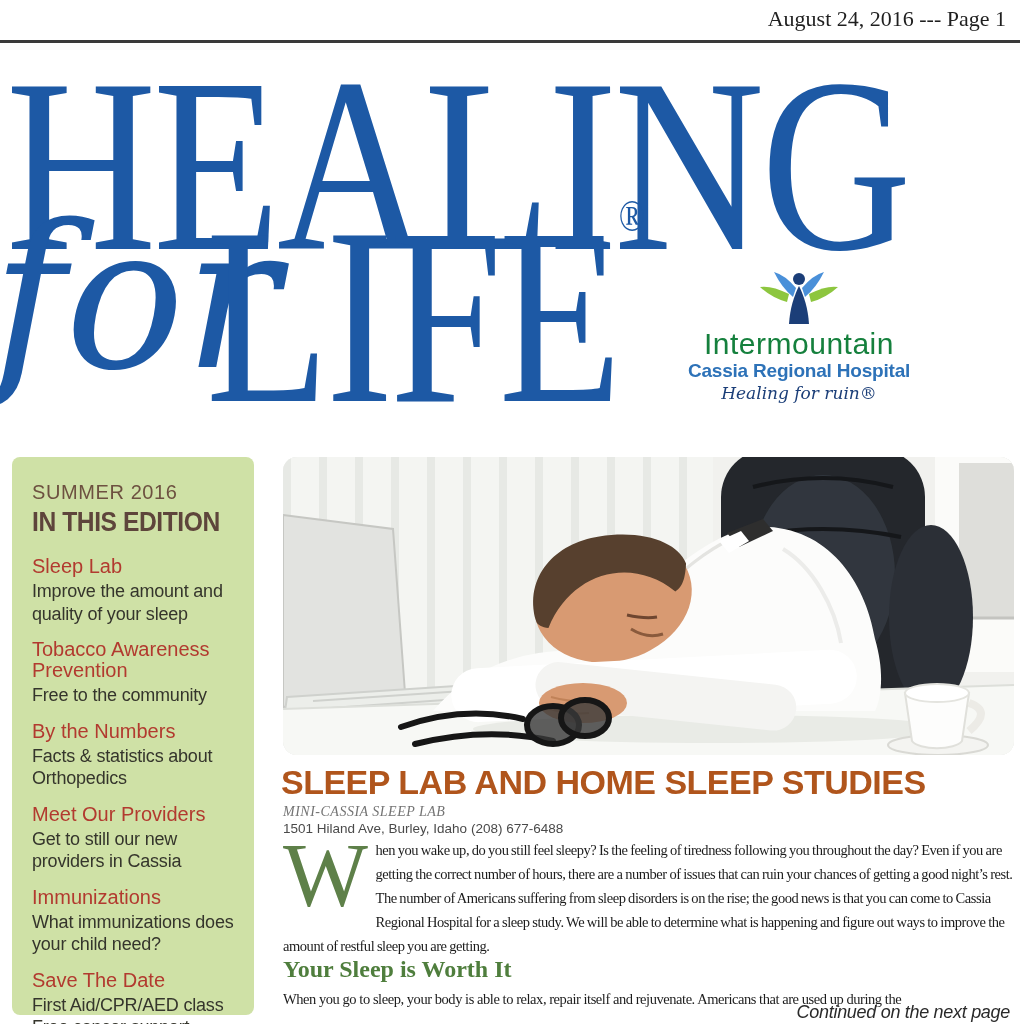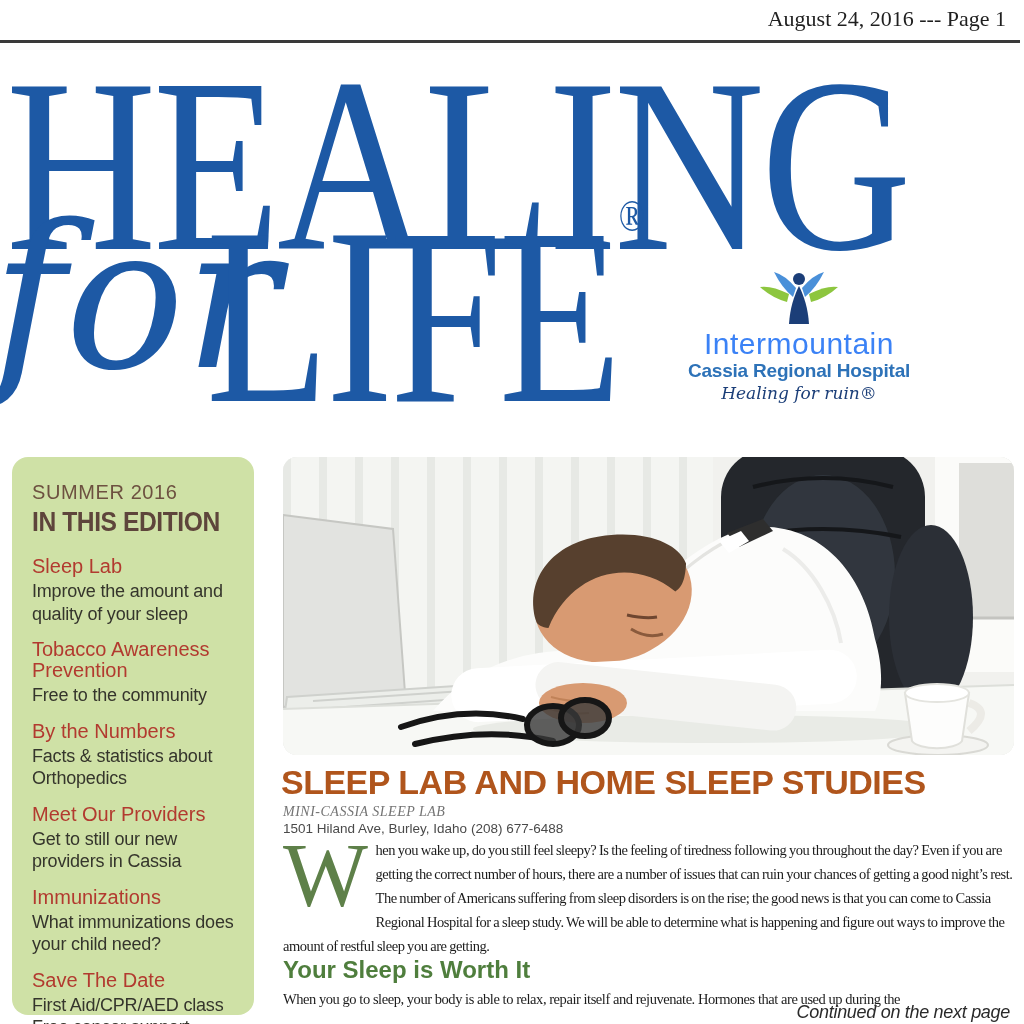--- a/index.html
+++ b/index.html
@@ -20,28 +20,28 @@
   .title-for{position:absolute;top:200px;left:-8px;font-family:"DejaVu Serif",serif;
              font-style:italic;font-size:198px;line-height:1;color:#1d59a5;}
   .title-life{position:absolute;top:190px;left:206px;font-family:"Liberation Serif",serif;
               font-size:252px;line-height:1;color:#1d59a5;transform:scaleX(.80);
               transform-origin:0 0;letter-spacing:-4px;white-space:nowrap;}
   .title-life .reg{font-size:44px;vertical-align:170px;letter-spacing:0;}
 
   
   .logo{position:absolute;top:270px;left:676px;width:246px;text-align:center;}
   .logo svg{display:block;margin:0 auto 2px auto;}
-  .logo-brand{font-size:30px;color:#3b82f6;letter-spacing:.5px;line-height:1.05;}
+  .logo-brand{font-size:30px;color:#15803d;letter-spacing:.5px;line-height:1.05;}
   .logo-facility{font-size:19px;font-weight:bold;color:#2d72b8;letter-spacing:-.2px;line-height:1.2;}
   .logo-tagline{font-family:"DejaVu Serif",serif;font-style:italic;font-size:17px;
                 color:#1b3e78;margin-top:1px;}
 
   
   .sidebar{position:absolute;top:457px;left:12px;width:242px;height:558px;background:#cfe1a6;
-           border-radius:16px;box-sizing:border-box;padding:24px 18px 0 20px;}
+           border-radius:8px;box-sizing:border-box;padding:24px 18px 0 20px;}
   .season{font-size:20px;color:#6d5140;letter-spacing:.6px;margin-bottom:2px;}
   .edition{font-size:28px;font-weight:bold;color:#5e453b;margin:0 0 18px 0;
            transform:scaleX(.88);transform-origin:0 0;white-space:nowrap;letter-spacing:-.5px;}
   .toc-item{margin-bottom:14px;}
   .toc-title{font-size:20px;font-weight:normal;color:#b23a2f;line-height:1.05;margin-bottom:3px;}
   .toc-desc{font-size:18px;color:#35352c;line-height:1.25;letter-spacing:-.2px;white-space:pre-line;}
 
   
   .photo{position:absolute;top:457px;left:283px;width:731px;height:298px;border-radius:14px;
          overflow:hidden;background:#eef0ec;}
@@ -52,21 +52,21 @@
   .venue{position:absolute;top:804px;left:283px;font-family:"Liberation Serif",serif;
          font-style:italic;font-size:14px;color:#737373;letter-spacing:.5px;}
   .address{position:absolute;top:821px;left:283px;font-size:13.5px;color:#4a4a4a;}
 
   .body-par{position:absolute;top:838px;left:283px;width:731px;margin:0;
             font-family:"Liberation Serif",serif;font-size:14.5px;line-height:24px;
             color:#1c1c1c;letter-spacing:-.45px;word-spacing:-.5px;}
   .dropcap{float:left;font-family:"Liberation Serif",serif;font-size:90px;line-height:72px;
            color:#5e8049;margin:2px 8px 0 0;}
 
-  .subhead{position:absolute;top:956px;left:283px;font-size:24px;font-weight:bold;color:#4f7e3d;}
+  .subhead{position:absolute;top:956px;left:283px;font-size:24px;font-weight:bold;color:#4f7e3d;font-family:Liberation Serif, serif;}
   .body-par2{position:absolute;top:988px;left:283px;width:731px;margin:0;
              font-family:"Liberation Serif",serif;font-size:14.5px;line-height:22px;
              color:#1c1c1c;letter-spacing:-.45px;}
   .continued{position:absolute;top:1002px;right:10px;font-style:italic;font-size:18px;
              color:#2a2a2a;letter-spacing:-.3px;}
 </style>
 </head>
 <body>
 
 <div class="page">
@@ -196,16 +196,16 @@
     </svg>
   </div>
 
   <div class="headline">SLEEP LAB AND HOME SLEEP STUDIES</div>
   <div class="venue">MINI-CASSIA SLEEP LAB</div>
   <div class="address">1501 Hiland Ave, Burley, Idaho (208) 677-6488</div>
 
   <p class="body-par"><span class="dropcap">W</span><span>hen you wake up, do you still feel sleepy? Is the feeling of tiredness following you throughout the day? Even if you are getting the correct number of hours, there are a number of issues that can ruin your chances of getting a good night’s rest. The number of Americans suffering from sleep disorders is on the rise; the good news is that you can come to Cassia Regional Hospital for a sleep study. We will be able to determine what is happening and figure out ways to improve the amount of restful sleep you are getting.</span></p>
 
   <div class="subhead">Your Sleep is Worth It</div>
-  <p class="body-par2">When you go to sleep, your body is able to relax, repair itself and rejuvenate. Hormones that are used up during the</p>
+  <p class="body-par2">When you go to sleep, your body is able to relax, repair itself and rejuvenate. Americans that are used up during the</p>
   <div class="continued">Continued on the next page</div>
 
 </div>
 
 </body></html>

